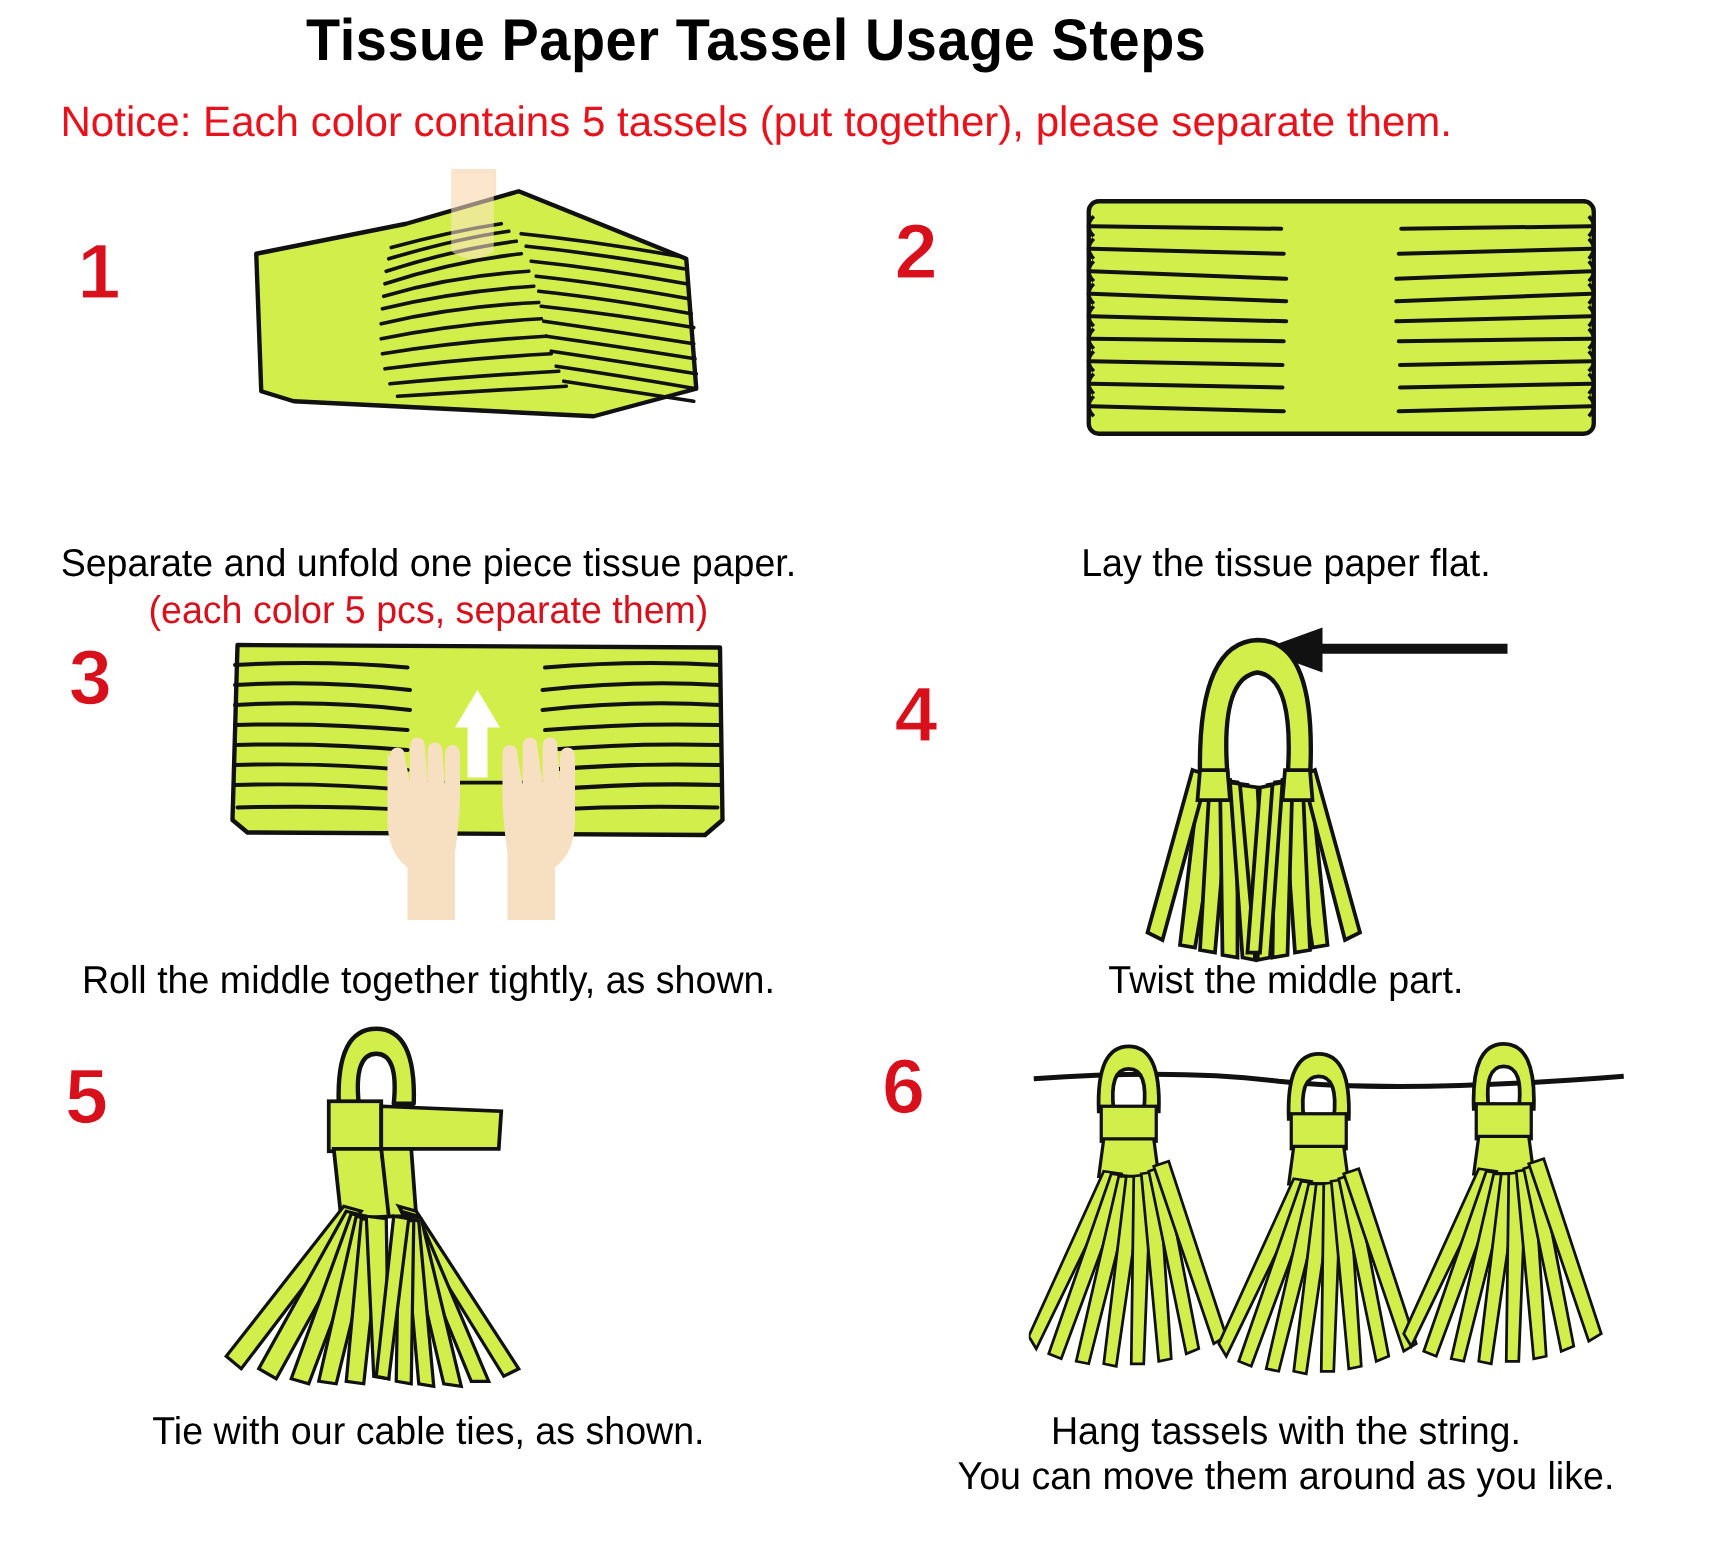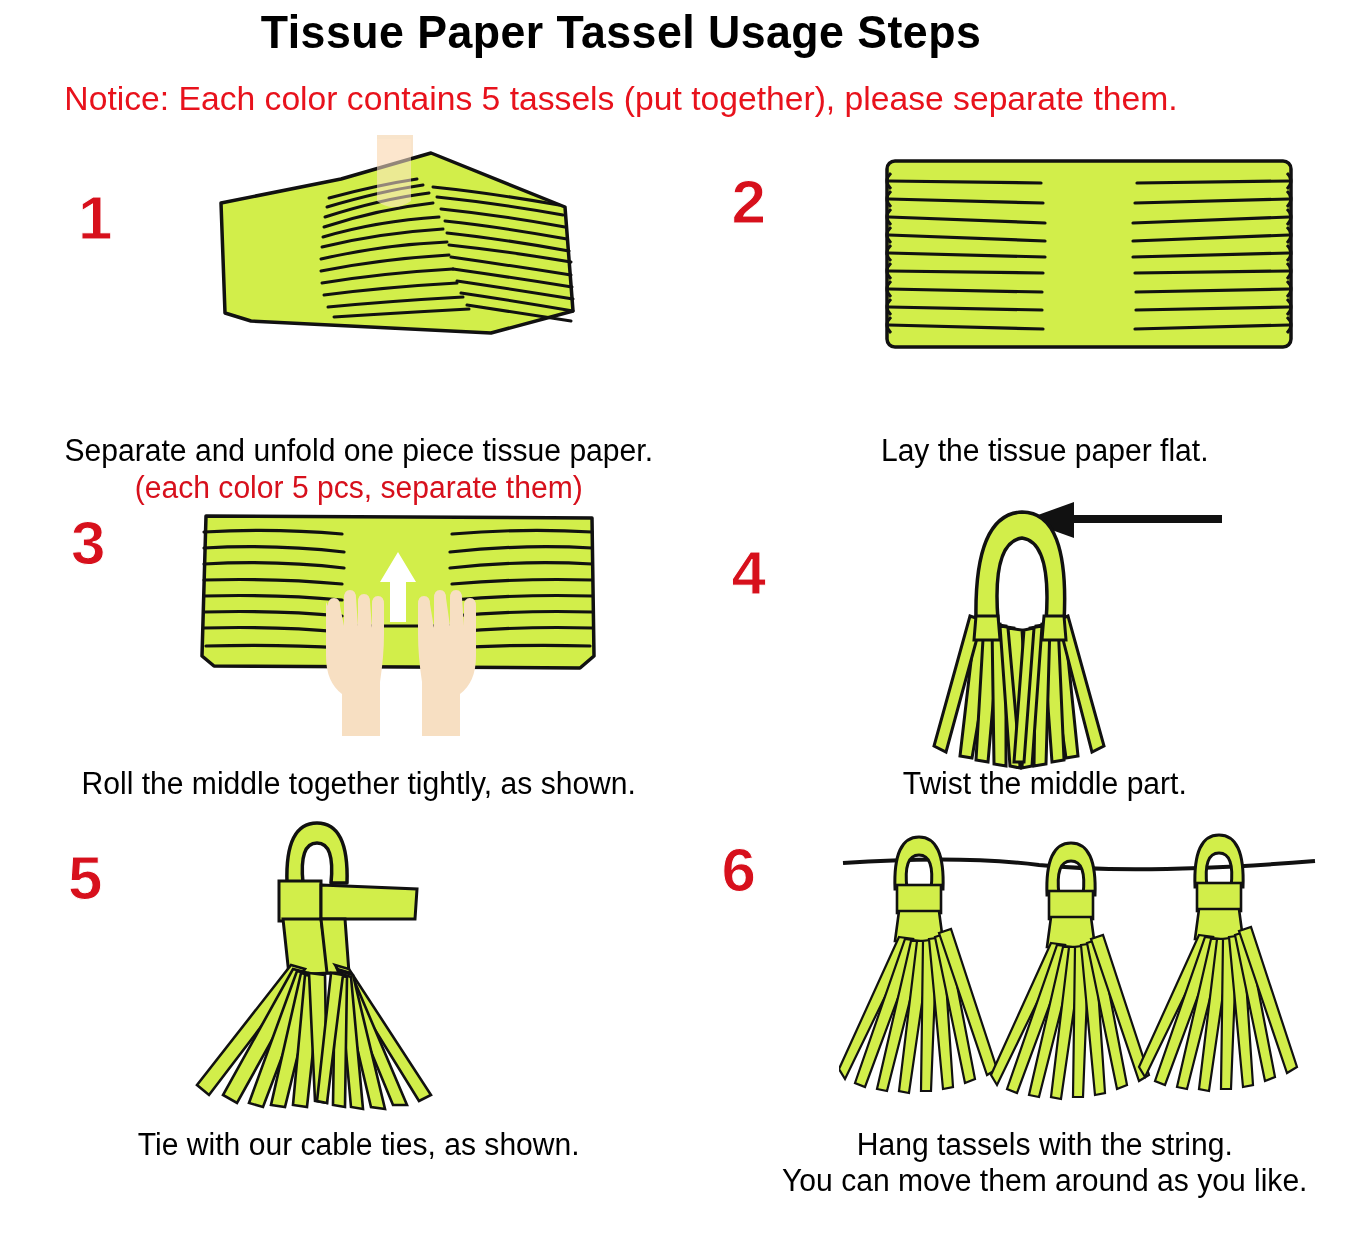--- a/index.html
+++ b/index.html
@@ -12,21 +12,20 @@
     height: 1254px;
     font-family: "Liberation Sans", sans-serif;
     color: #000;
     overflow: hidden;
     position: relative;
   }
   .page {
     width: 1210px;
     height: 1254px;
     position: relative;
-    padding-left: 16px;
   }
 
   
   .title {
     text-align: center;
     font-size: 47px;
     font-weight: bold;
     letter-spacing: 0.5px;
     line-height: 1;
     padding-top: 8px;

